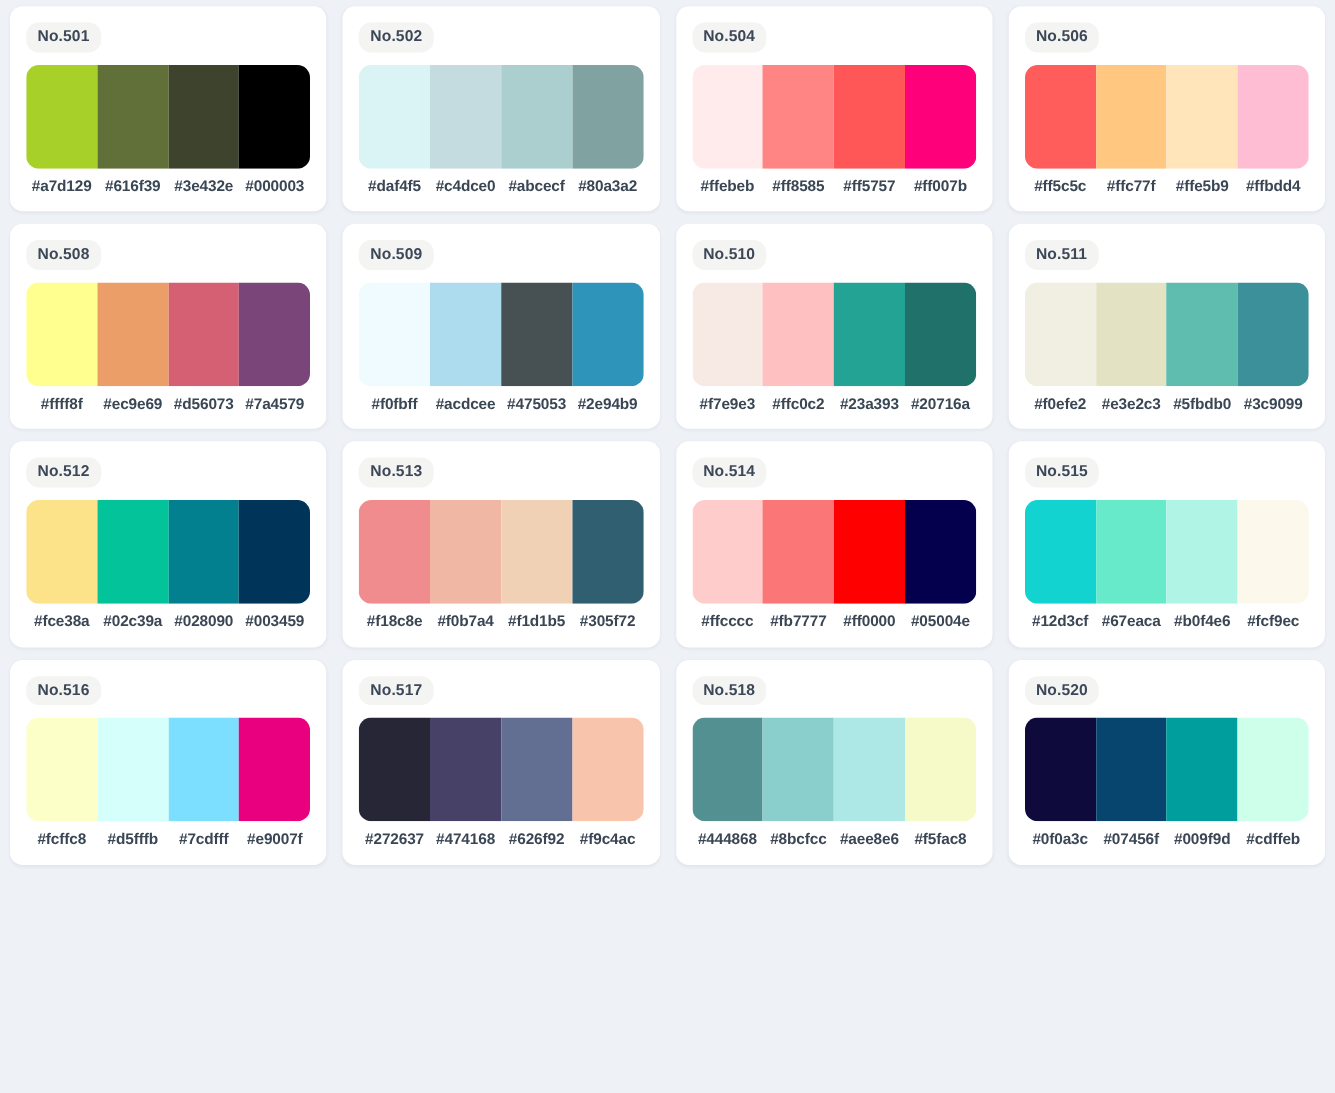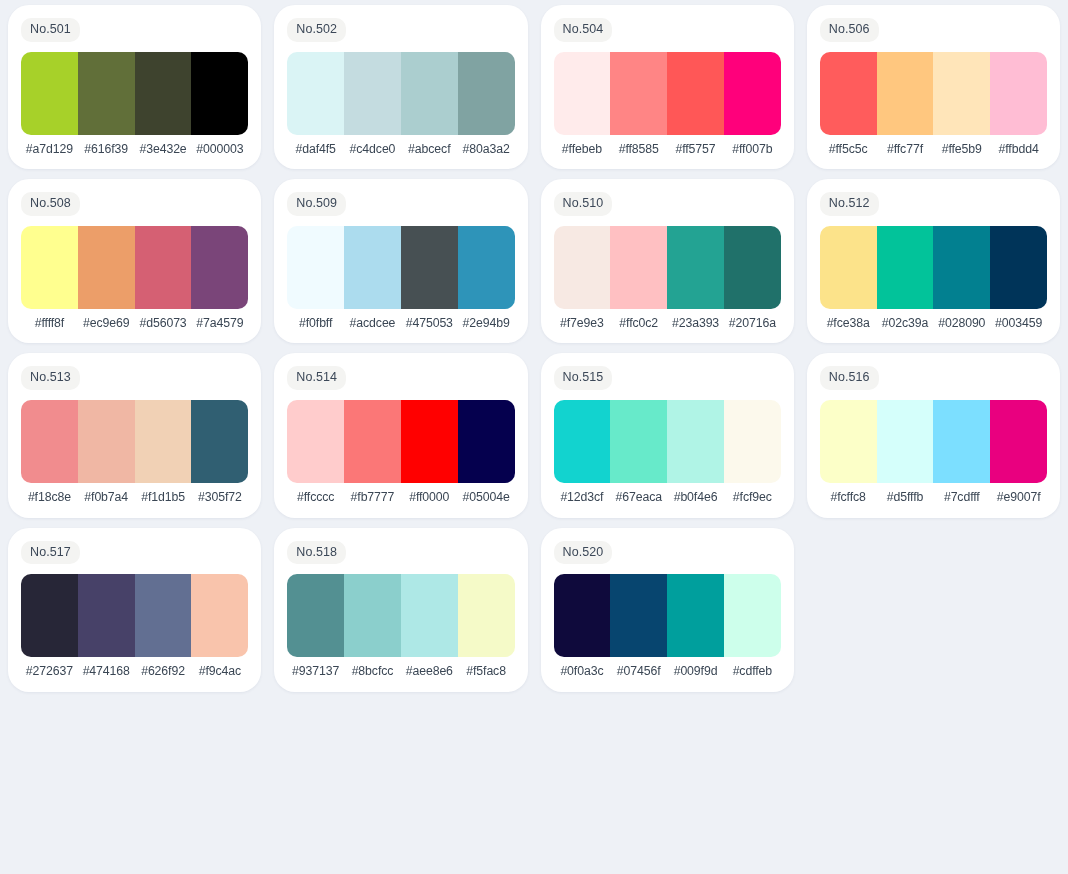--- a/index.html
+++ b/index.html
@@ -18,26 +18,27 @@
     grid-template-rows: repeat(5, 1fr);
     column-gap: 13px;
     row-gap: 10px;
     padding: 5px 8px 8px 8px;
     width: 1068px;
     height: 874px;
   }
 
   .palette-card {
     background: #ffffff;
-    border-radius: 21px;
+    border-radius: 10px;
     box-shadow: 0 1px 3px rgba(40, 60, 100, 0.07);
     padding: 13px 13px 0 13px;
     display: flex;
     flex-direction: column;
     overflow: hidden;
+    font-weight: bold;
   }
 
   .card-badge {
     align-self: flex-start;
     background: #f4f4f2;
     color: #3c4858;
     font-size: 12.5px;
     line-height: 1;
     padding: 5px 9px 6px 9px;
     border-radius: 10px;
@@ -176,20 +177,35 @@
         <div class="swatch" style="background: rgb(32, 113, 106);"></div>
       </div>
       <div class="hex-row">
         <div class="hex-label">#f7e9e3</div>
         <div class="hex-label">#ffc0c2</div>
         <div class="hex-label">#23a393</div>
         <div class="hex-label">#20716a</div>
       </div>
     </div>
     <div class="palette-card">
+      <div class="card-badge">No.511</div>
+      <div class="swatch-strip">
+        <div class="swatch" style="background: rgb(240, 239, 226);"></div>
+        <div class="swatch" style="background: rgb(227, 226, 195);"></div>
+        <div class="swatch" style="background: rgb(95, 189, 176);"></div>
+        <div class="swatch" style="background: rgb(60, 144, 153);"></div>
+      </div>
+      <div class="hex-row">
+        <div class="hex-label">#f0efe2</div>
+        <div class="hex-label">#e3e2c3</div>
+        <div class="hex-label">#5fbdb0</div>
+        <div class="hex-label">#3c9099</div>
+      </div>
+    </div>
+    <div class="palette-card">
       <div class="card-badge">No.512</div>
       <div class="swatch-strip">
         <div class="swatch" style="background: rgb(252, 227, 138);"></div>
         <div class="swatch" style="background: rgb(2, 195, 154);"></div>
         <div class="swatch" style="background: rgb(2, 128, 144);"></div>
         <div class="swatch" style="background: rgb(0, 52, 89);"></div>
       </div>
       <div class="hex-row">
         <div class="hex-label">#fce38a</div>
         <div class="hex-label">#02c39a</div>
@@ -274,21 +290,21 @@
     </div>
     <div class="palette-card">
       <div class="card-badge">No.518</div>
       <div class="swatch-strip">
         <div class="swatch" style="background: rgb(83, 144, 146);"></div>
         <div class="swatch" style="background: rgb(139, 207, 204);"></div>
         <div class="swatch" style="background: rgb(174, 232, 230);"></div>
         <div class="swatch" style="background: rgb(245, 250, 200);"></div>
       </div>
       <div class="hex-row">
-        <div class="hex-label">#937137</div>
+        <div class="hex-label">#444868</div>
         <div class="hex-label">#8bcfcc</div>
         <div class="hex-label">#aee8e6</div>
         <div class="hex-label">#f5fac8</div>
       </div>
     </div>
     <div class="palette-card">
       <div class="card-badge">No.520</div>
       <div class="swatch-strip">
         <div class="swatch" style="background: rgb(15, 10, 60);"></div>
         <div class="swatch" style="background: rgb(7, 69, 111);"></div>

